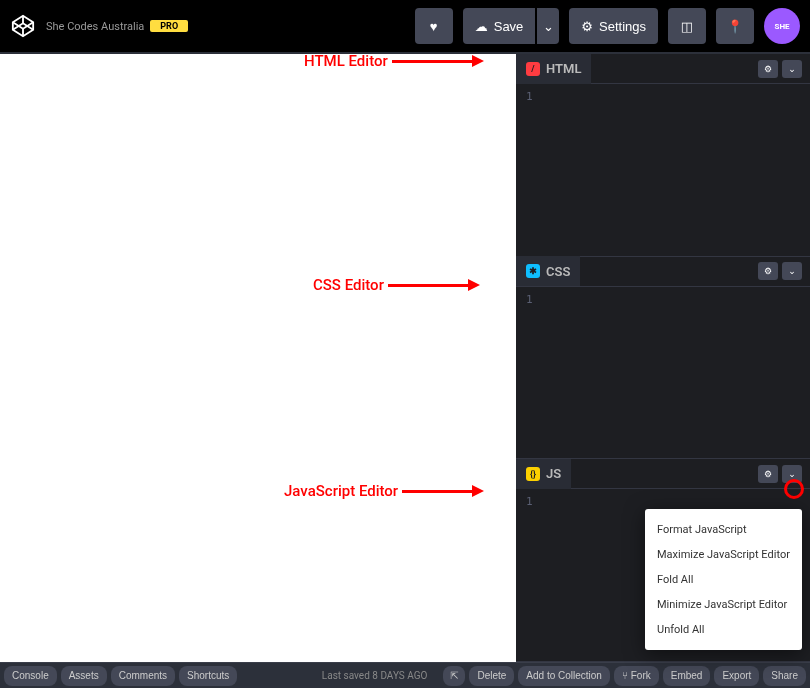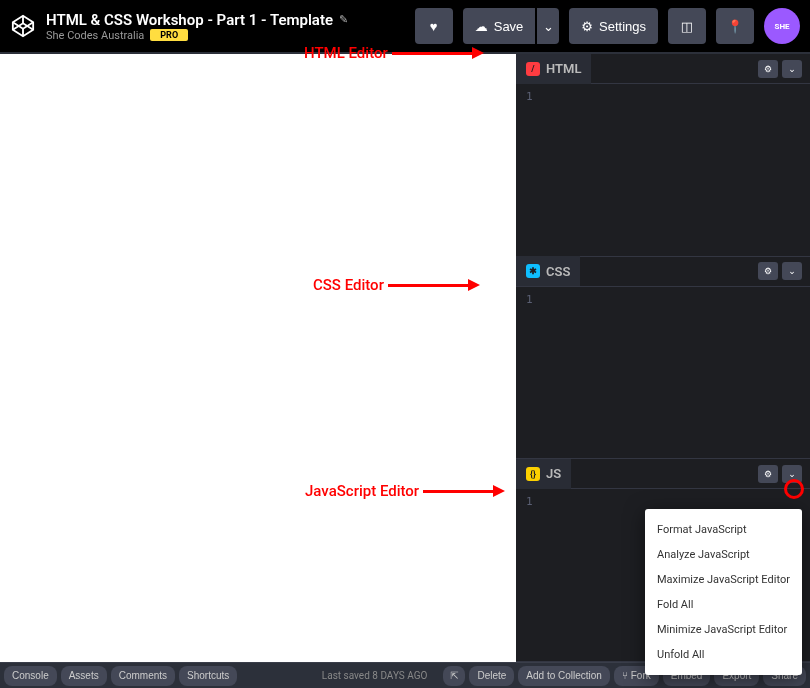--- a/index.html
+++ b/index.html
@@ -65,24 +65,20 @@
   <div class="logo">
     <svg width="24" height="24" viewBox="0 0 26 26" fill="none" stroke="#fff" stroke-width="2">
       <path d="M2 9 L13 2 L24 9 L24 17 L13 24 L2 17 Z"></path>
       <path d="M2 9 L13 16 L24 9"></path>
       <path d="M2 17 L13 10 L24 17"></path>
       <path d="M13 2 L13 10"></path>
       <path d="M13 16 L13 24"></path>
     </svg>
   </div>
   <div class="title-area">
-    <div class="title-row">
-      <span class="pen-title">HTML &amp; CSS Workshop - Part 1 - Template</span>
-      <span class="pencil-icon">✎</span>
-    </div>
     <div class="subtitle-row">
       <span class="subtitle">She Codes Australia</span>
       <span class="pro-badge">PRO</span>
     </div>
   </div>
   <button class="header-btn icon-only">
     <span>♥</span>
   </button>
   <button class="header-btn save-main">
     <span>☁</span>
@@ -168,21 +164,20 @@
       <div class="editor-body">
         <span class="line-num">1</span>
       </div>
     </div>
 
   </div>
 </div>
 
 <div class="dropdown">
   <div class="dropdown-item">Format JavaScript</div>
-  <div class="dropdown-item">Analyze JavaScript</div>
   <div class="dropdown-item">Maximize JavaScript Editor</div>
   <div class="dropdown-item">Fold All</div>
   <div class="dropdown-item">Minimize JavaScript Editor</div>
   <div class="dropdown-item">Unfold All</div>
 </div>
 
 <div class="footer">
   <button class="footer-btn">Console</button>
   <button class="footer-btn">Assets</button>
   <button class="footer-btn">Comments</button>
@@ -193,35 +188,35 @@
       <span>⇱</span>
     </button>
   <button class="footer-btn">Delete</button>
   <button class="footer-btn">Add to Collection</button>
   <button class="footer-btn"><span>⑂ </span><span>Fork</span></button>
   <button class="footer-btn">Embed</button>
   <button class="footer-btn">Export</button>
   <button class="footer-btn">Share</button>
 </div>
 
-<div class="annotation" style="left:304px; top:44px;">
+<div class="annotation" style="left:304px; top:52px;">
   <span class="annotation-label">HTML Editor</span>
   <div class="annotation-arrow">
       <div class="arrow-line" style="width:80px;"></div>
       <div class="arrow-head"></div>
     </div>
 </div>
 <div class="annotation" style="left:313px; top:276px;">
   <span class="annotation-label">CSS Editor</span>
   <div class="annotation-arrow">
       <div class="arrow-line" style="width:80px;"></div>
       <div class="arrow-head"></div>
     </div>
 </div>
-<div class="annotation" style="left:284px; top:482px;margin-left:21px;">
+<div class="annotation" style="left:284px; top:482px;">
   <span class="annotation-label">JavaScript Editor</span>
   <div class="annotation-arrow">
       <div class="arrow-line" style="width:70px;"></div>
       <div class="arrow-head"></div>
     </div>
 </div>
 
 <div class="circle" style="right:6px; top:479px; width:20px; height:20px;"></div>
 <div class="ellipse" style="right:12px; top:584px; width:148px; height:19px;"></div>
 

